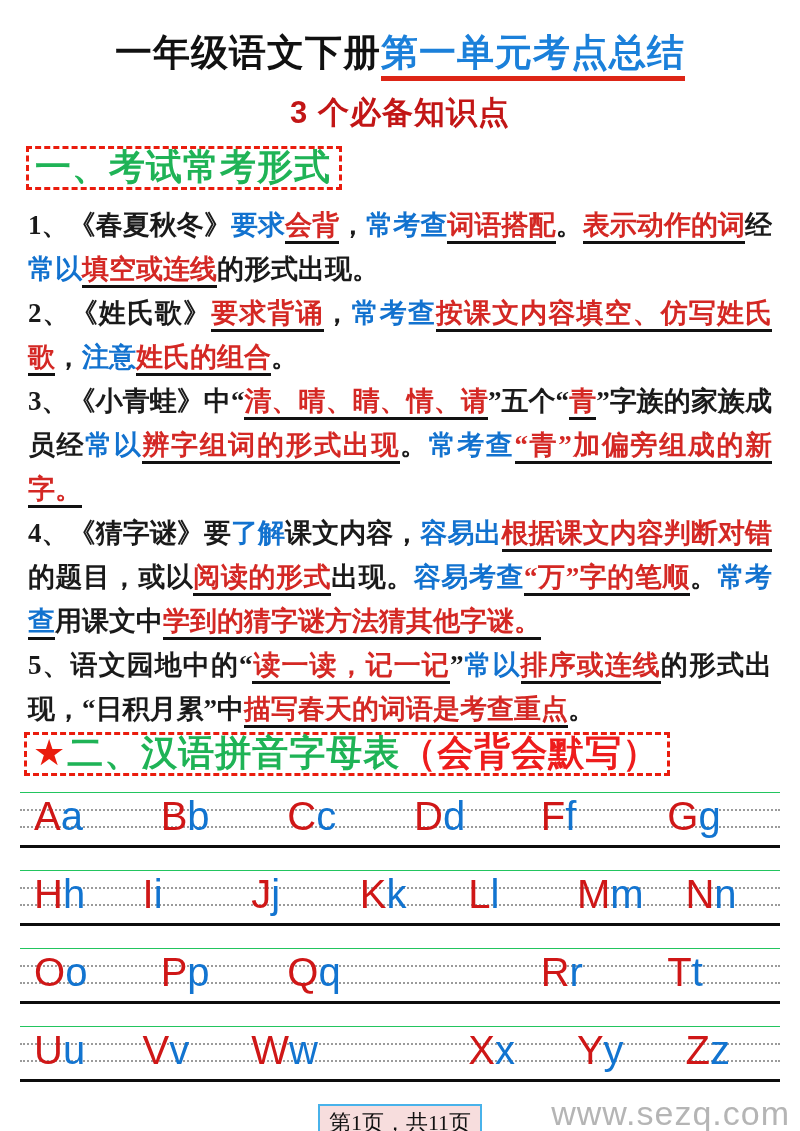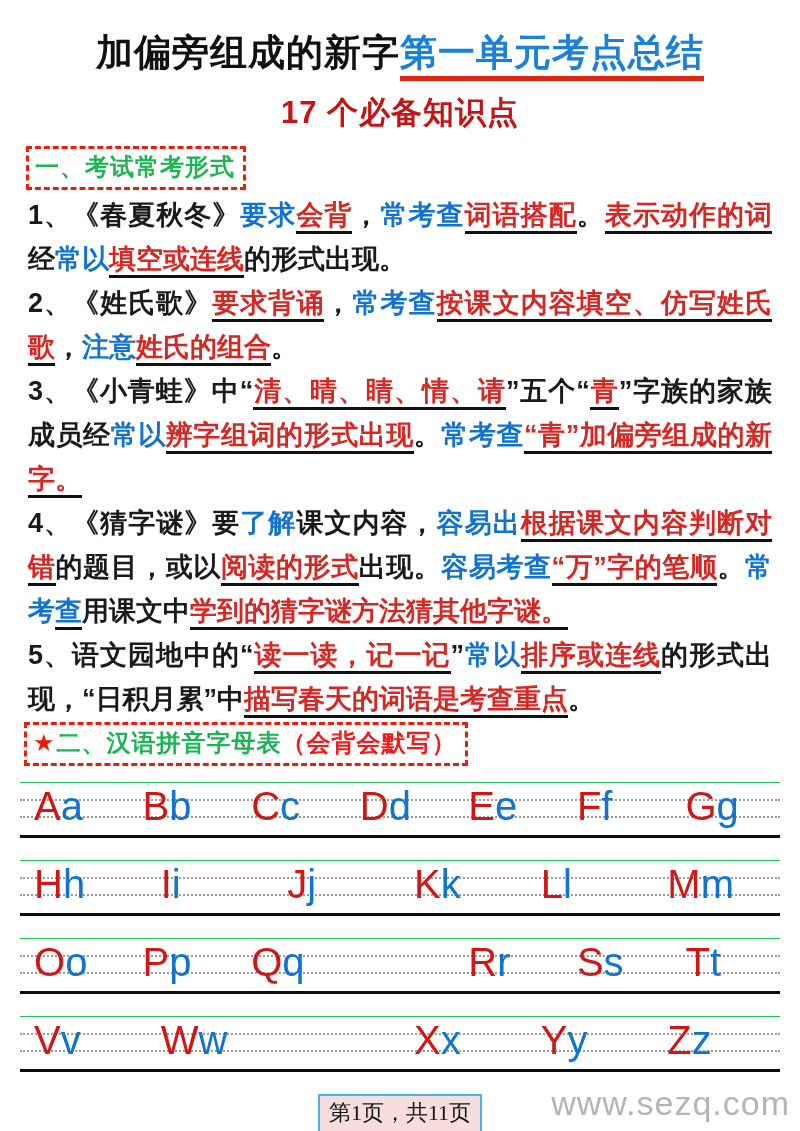--- a/index.html
+++ b/index.html
@@ -26,30 +26,30 @@
     font-size:31px;line-height:37px;font-weight:bold;
     color:var(--subtitleRed);letter-spacing:1px;
   }
 
   
   .hbox-wrap{margin:15px 0 0 26px;}
   .hbox{
     display:inline-block;
     border:3px dashed var(--boxRed);
     padding:1px 8px 3px 6px;
-    font-size:24px;line-height:34px;font-weight:bold;letter-spacing:1px;
+    font-size:36px;line-height:34px;font-weight:bold;letter-spacing:1px;
     background:#fff;
   }
   .hbox .green{color:var(--green);}
   .hbox .star{color:var(--boxRed);margin-right:1px;}
   .hbox .redp{color:var(--headRed);}
   .hbox2-wrap{margin:1px 0 16px 24px;}
 
   
-  .paras{margin:3px 28px 0 28px;}
+  .paras{margin:13px 28px 0 28px;font-family:Liberation Serif, serif;}
   .para{
     margin:0;padding:0;
     font-size:27px;line-height:44px;font-weight:600;
     text-align:justify;color:#1a1a1a;
   }
   .seg-plain{color:#1a1a1a;}
   .seg-blue{color:var(--blue);font-weight:bold;}
   .seg-red{color:var(--red);border-bottom:3px solid var(--underline);padding-bottom:1px;}
   .seg-blue-u{color:var(--blue);font-weight:bold;border-bottom:3px solid var(--underline);padding-bottom:1px;}
 
@@ -88,23 +88,23 @@
     position:absolute;right:10px;top:-10px;
     font-size:34px;color:var(--watermark);
     letter-spacing:1px;font-weight:500;
   }
 </style>
 </head>
 <body>
 
 <div class="page">
 
-  <h1 class="title"><span class="t-black">加偏旁组成的新字</span><span class="t-blue">第一单元考点总结</span></h1>
+  <h1 class="title"><span class="t-black">一年级语文下册</span><span class="t-blue">第一单元考点总结</span></h1>
 
-  <div class="subtitle">17 个必备知识点</div>
+  <div class="subtitle">3 个必备知识点</div>
 
   <div class="hbox-wrap">
     <div class="hbox"><span class="green">一、考试常考形式</span></div>
   </div>
 
   <div class="paras" id="paragraphs">
       <p class="para"><span class="seg-plain">1、《春夏秋冬》</span><span class="seg-blue">要求</span><span class="seg-red">会背</span><span class="seg-plain">，</span><span class="seg-blue">常考查</span><span class="seg-red">词语搭配</span><span class="seg-plain">。</span><span class="seg-red">表示动作的词</span><span class="seg-plain">经</span><span class="seg-blue">常以</span><span class="seg-red">填空或连线</span><span class="seg-plain">的形式出现。</span></p>
       <p class="para"><span class="seg-plain">2、《姓氏歌》</span><span class="seg-red">要求背诵</span><span class="seg-plain">，</span><span class="seg-blue">常考查</span><span class="seg-red">按课文内容填空、仿写姓氏歌</span><span class="seg-plain">，</span><span class="seg-blue">注意</span><span class="seg-red">姓氏的组合</span><span class="seg-plain">。</span></p>
       <p class="para"><span class="seg-plain">3、《小青蛙》中“</span><span class="seg-red">清、晴、睛、情、请</span><span class="seg-plain">”五个“</span><span class="seg-red">青</span><span class="seg-plain">”字族的家族成员经</span><span class="seg-blue">常以</span><span class="seg-red">辨字组词的形式出现</span><span class="seg-plain">。</span><span class="seg-blue">常考查</span><span class="seg-red">“青”加偏旁组成的新字。</span></p>
       <p class="para"><span class="seg-plain">4、《猜字谜》要</span><span class="seg-blue">了解</span><span class="seg-plain">课文内容，</span><span class="seg-blue">容易出</span><span class="seg-red">根据课文内容判断对错</span><span class="seg-plain">的题目，或以</span><span class="seg-red">阅读的形式</span><span class="seg-plain">出现。</span><span class="seg-blue">容易考查</span><span class="seg-red">“万”字的笔顺</span><span class="seg-plain">。</span><span class="seg-blue">常考</span><span class="seg-blue-u">查</span><span class="seg-plain">用课文中</span><span class="seg-red">学到的猜字谜方法猜其他字谜。</span></p>
@@ -116,48 +116,48 @@
   </div>
 
   <div class="alphabet" id="alphabet">
       <div class="grid-row">
         <div class="dot-line l1"></div>
         <div class="dot-line l2"></div>
         <div class="cell"><span class="up">A</span><span class="low">a</span></div>
         <div class="cell"><span class="up">B</span><span class="low">b</span></div>
         <div class="cell"><span class="up">C</span><span class="low">c</span></div>
         <div class="cell"><span class="up">D</span><span class="low">d</span></div>
-        <div class="cell"><span class="up">E</span><span class="low">e</span></div>
         <div class="cell"><span class="up">F</span><span class="low">f</span></div>
         <div class="cell"><span class="up">G</span><span class="low">g</span></div>
       </div>
       <div class="grid-row">
         <div class="dot-line l1"></div>
         <div class="dot-line l2"></div>
         <div class="cell"><span class="up">H</span><span class="low">h</span></div>
         <div class="cell"><span class="up">I</span><span class="low">i</span></div>
         <div class="cell"><span class="up">J</span><span class="low">j</span></div>
         <div class="cell"><span class="up">K</span><span class="low">k</span></div>
         <div class="cell"><span class="up">L</span><span class="low">l</span></div>
         <div class="cell"><span class="up">M</span><span class="low">m</span></div>
+        <div class="cell"><span class="up">N</span><span class="low">n</span></div>
       </div>
       <div class="grid-row">
         <div class="dot-line l1"></div>
         <div class="dot-line l2"></div>
         <div class="cell"><span class="up">O</span><span class="low">o</span></div>
         <div class="cell"><span class="up">P</span><span class="low">p</span></div>
         <div class="cell"><span class="up">Q</span><span class="low">q</span></div>
         <div class="cell"></div>
         <div class="cell"><span class="up">R</span><span class="low">r</span></div>
-        <div class="cell"><span class="up">S</span><span class="low">s</span></div>
         <div class="cell"><span class="up">T</span><span class="low">t</span></div>
       </div>
       <div class="grid-row">
         <div class="dot-line l1"></div>
         <div class="dot-line l2"></div>
+        <div class="cell"><span class="up">U</span><span class="low">u</span></div>
         <div class="cell"><span class="up">V</span><span class="low">v</span></div>
         <div class="cell"><span class="up">W</span><span class="low">w</span></div>
         <div class="cell"></div>
         <div class="cell"><span class="up">X</span><span class="low">x</span></div>
         <div class="cell"><span class="up">Y</span><span class="low">y</span></div>
         <div class="cell"><span class="up">Z</span><span class="low">z</span></div>
       </div>
     </div>
 
   <div class="footer">

